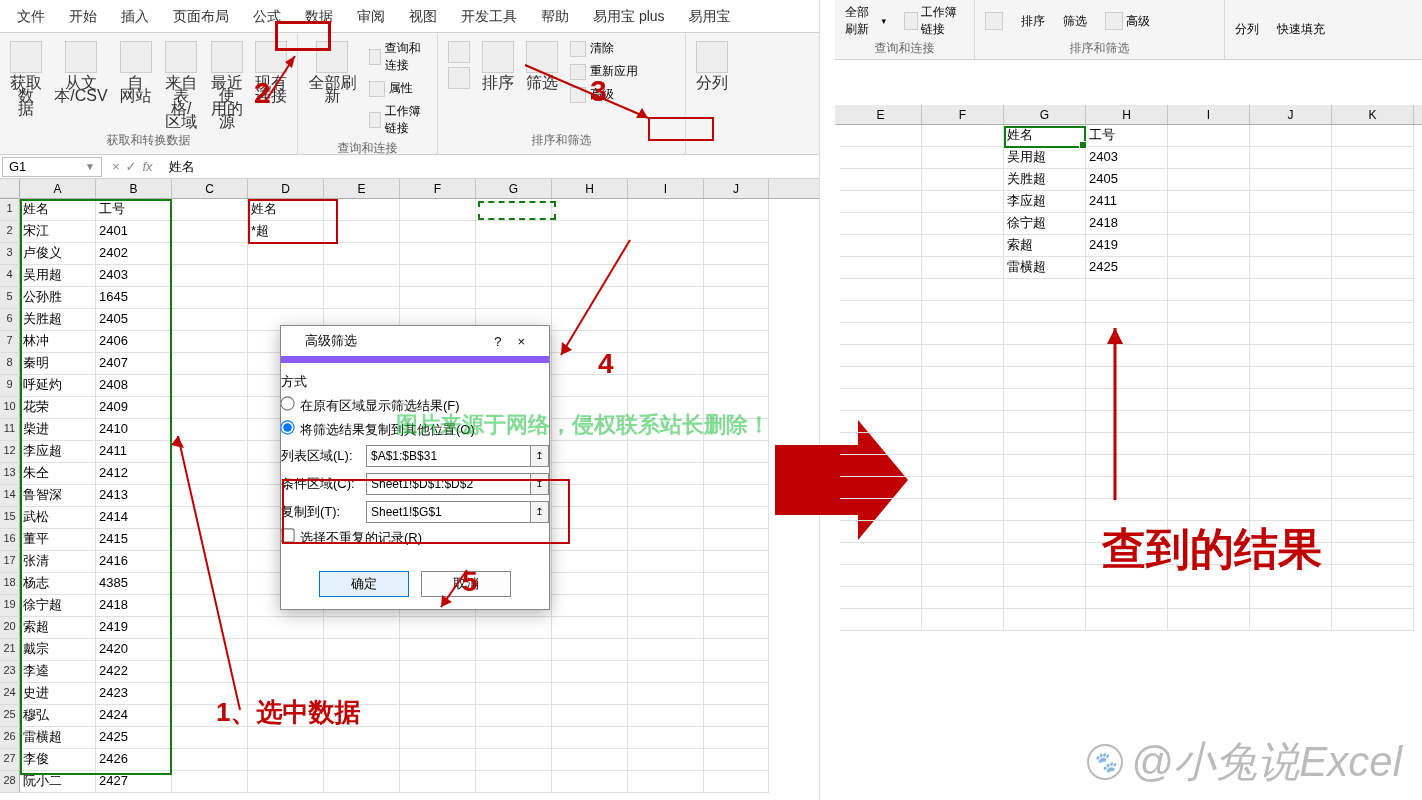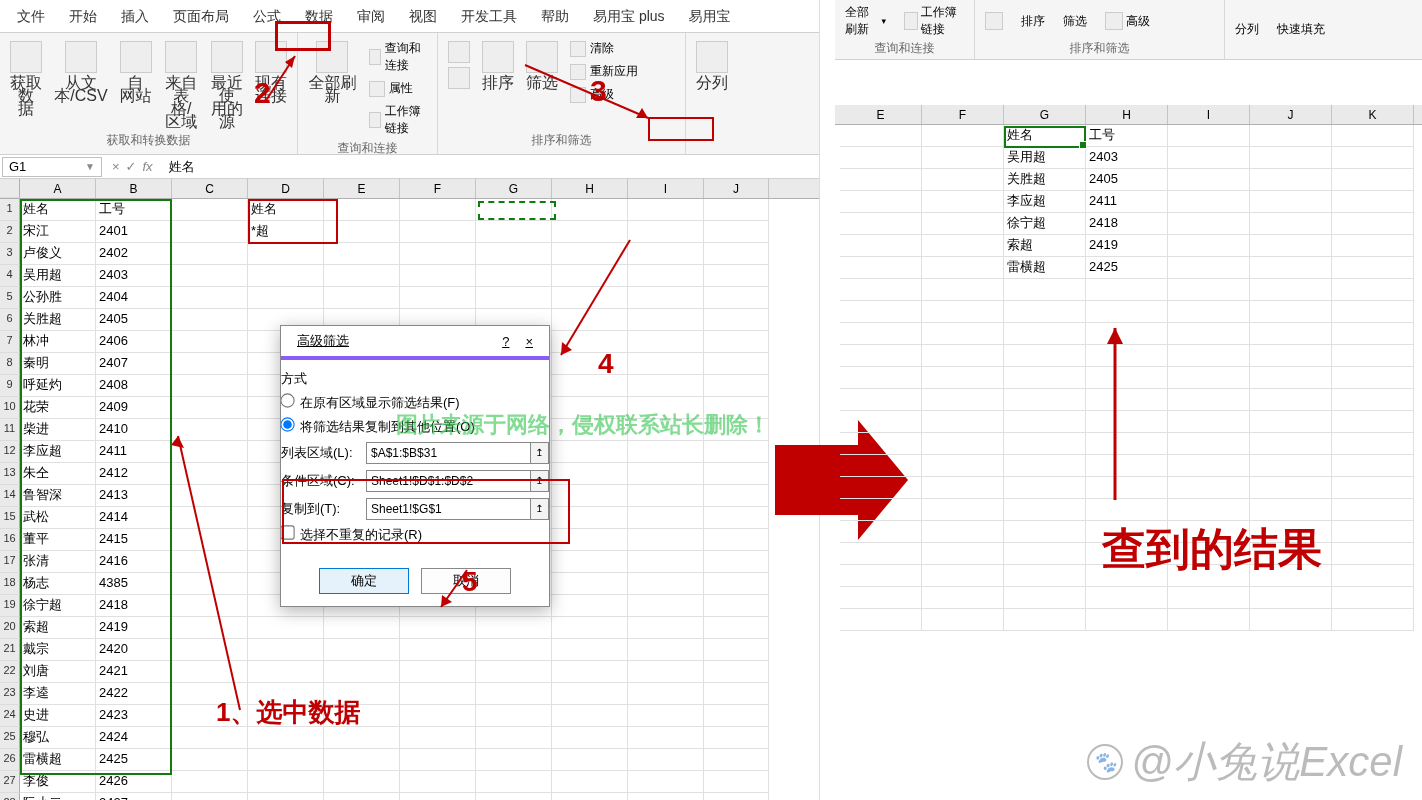--- a/index.html
+++ b/index.html
@@ -53,21 +53,21 @@
   .rI { width: 82px; } .rJ { width: 82px; } .rK { width: 82px; }
 
   
   .sel-box { position: absolute; border: 2px solid #107c10; pointer-events: none; }
   .sel-box.fillhandle::after { content:""; position: absolute; right: -3px; bottom: -3px; width: 6px; height: 6px; background: #107c10; border: 1px solid #fff; }
   .red-box { position: absolute; border: 2px solid #c00000; pointer-events: none; }
   .dashed-box { position: absolute; border: 2px dashed #107c10; pointer-events: none; }
 
   
   .dialog { position: absolute; background: #fff; border: 1px solid #888; box-shadow: 0 4px 16px rgba(0,0,0,.3); font-size: 13px; }
-  .dlg-title { padding: 6px 16px; border-bottom: 4px solid #8b5cf6; display: flex; justify-content: space-between; align-items: center; text-decoration: underline; }
+  .dlg-title { padding: 6px 24px; border-bottom: 7px solid #8b5cf6; display: flex; justify-content: space-between; align-items: center; }
   .dlg-body { padding: 10px 0; }
   .dlg-row { display: flex; align-items: center; margin: 6px 0; gap: 6px; }
   .dlg-row label { width: 82px; font-size: 13px; }
   .dlg-in-wrap { flex: 1; display: flex; }
   .dlg-in { flex: 1; border: 1px solid #888; height: 22px; font-size: 12px; padding: 0 4px; }
   .dlg-pick { width: 18px; height: 22px; border: 1px solid #888; border-left: none; background: #f3f3f3; text-align:center; font-size: 10px; line-height: 20px; }
   .dlg-footer { display: flex; justify-content: center; gap: 12px; padding: 8px 0 12px; }
   .dlg-btn { width: 90px; height: 26px; border: 1px solid #888; background: #fdfdfd; font-size: 13px; cursor: pointer; }
   .dlg-btn.primary { border: 1px solid #0078d4; background: #e6f2fb; }
 
@@ -294,21 +294,21 @@
           <div class="cell lE"></div>
           <div class="cell lF"></div>
           <div class="cell lG"></div>
           <div class="cell lH"></div>
           <div class="cell lI"></div>
           <div class="cell lJ"></div>
         </div>
         <div class="row">
           <div class="rowhead">5</div>
           <div class="cell lA">公孙胜</div>
-          <div class="cell lB">2404</div>
+          <div class="cell lB">1645</div>
           <div class="cell lC"></div>
           <div class="cell lD"></div>
           <div class="cell lE"></div>
           <div class="cell lF"></div>
           <div class="cell lG"></div>
           <div class="cell lH"></div>
           <div class="cell lI"></div>
           <div class="cell lJ"></div>
         </div>
         <div class="row">
@@ -503,33 +503,20 @@
           <div class="cell lF"></div>
           <div class="cell lG"></div>
           <div class="cell lH"></div>
           <div class="cell lI"></div>
           <div class="cell lJ"></div>
         </div>
         <div class="row">
           <div class="rowhead">21</div>
           <div class="cell lA">戴宗</div>
           <div class="cell lB">2420</div>
-          <div class="cell lC"></div>
-          <div class="cell lD"></div>
-          <div class="cell lE"></div>
-          <div class="cell lF"></div>
-          <div class="cell lG"></div>
-          <div class="cell lH"></div>
-          <div class="cell lI"></div>
-          <div class="cell lJ"></div>
-        </div>
-        <div class="row">
-          <div class="rowhead">22</div>
-          <div class="cell lA">刘唐</div>
-          <div class="cell lB">2421</div>
           <div class="cell lC"></div>
           <div class="cell lD"></div>
           <div class="cell lE"></div>
           <div class="cell lF"></div>
           <div class="cell lG"></div>
           <div class="cell lH"></div>
           <div class="cell lI"></div>
           <div class="cell lJ"></div>
         </div>
         <div class="row">

